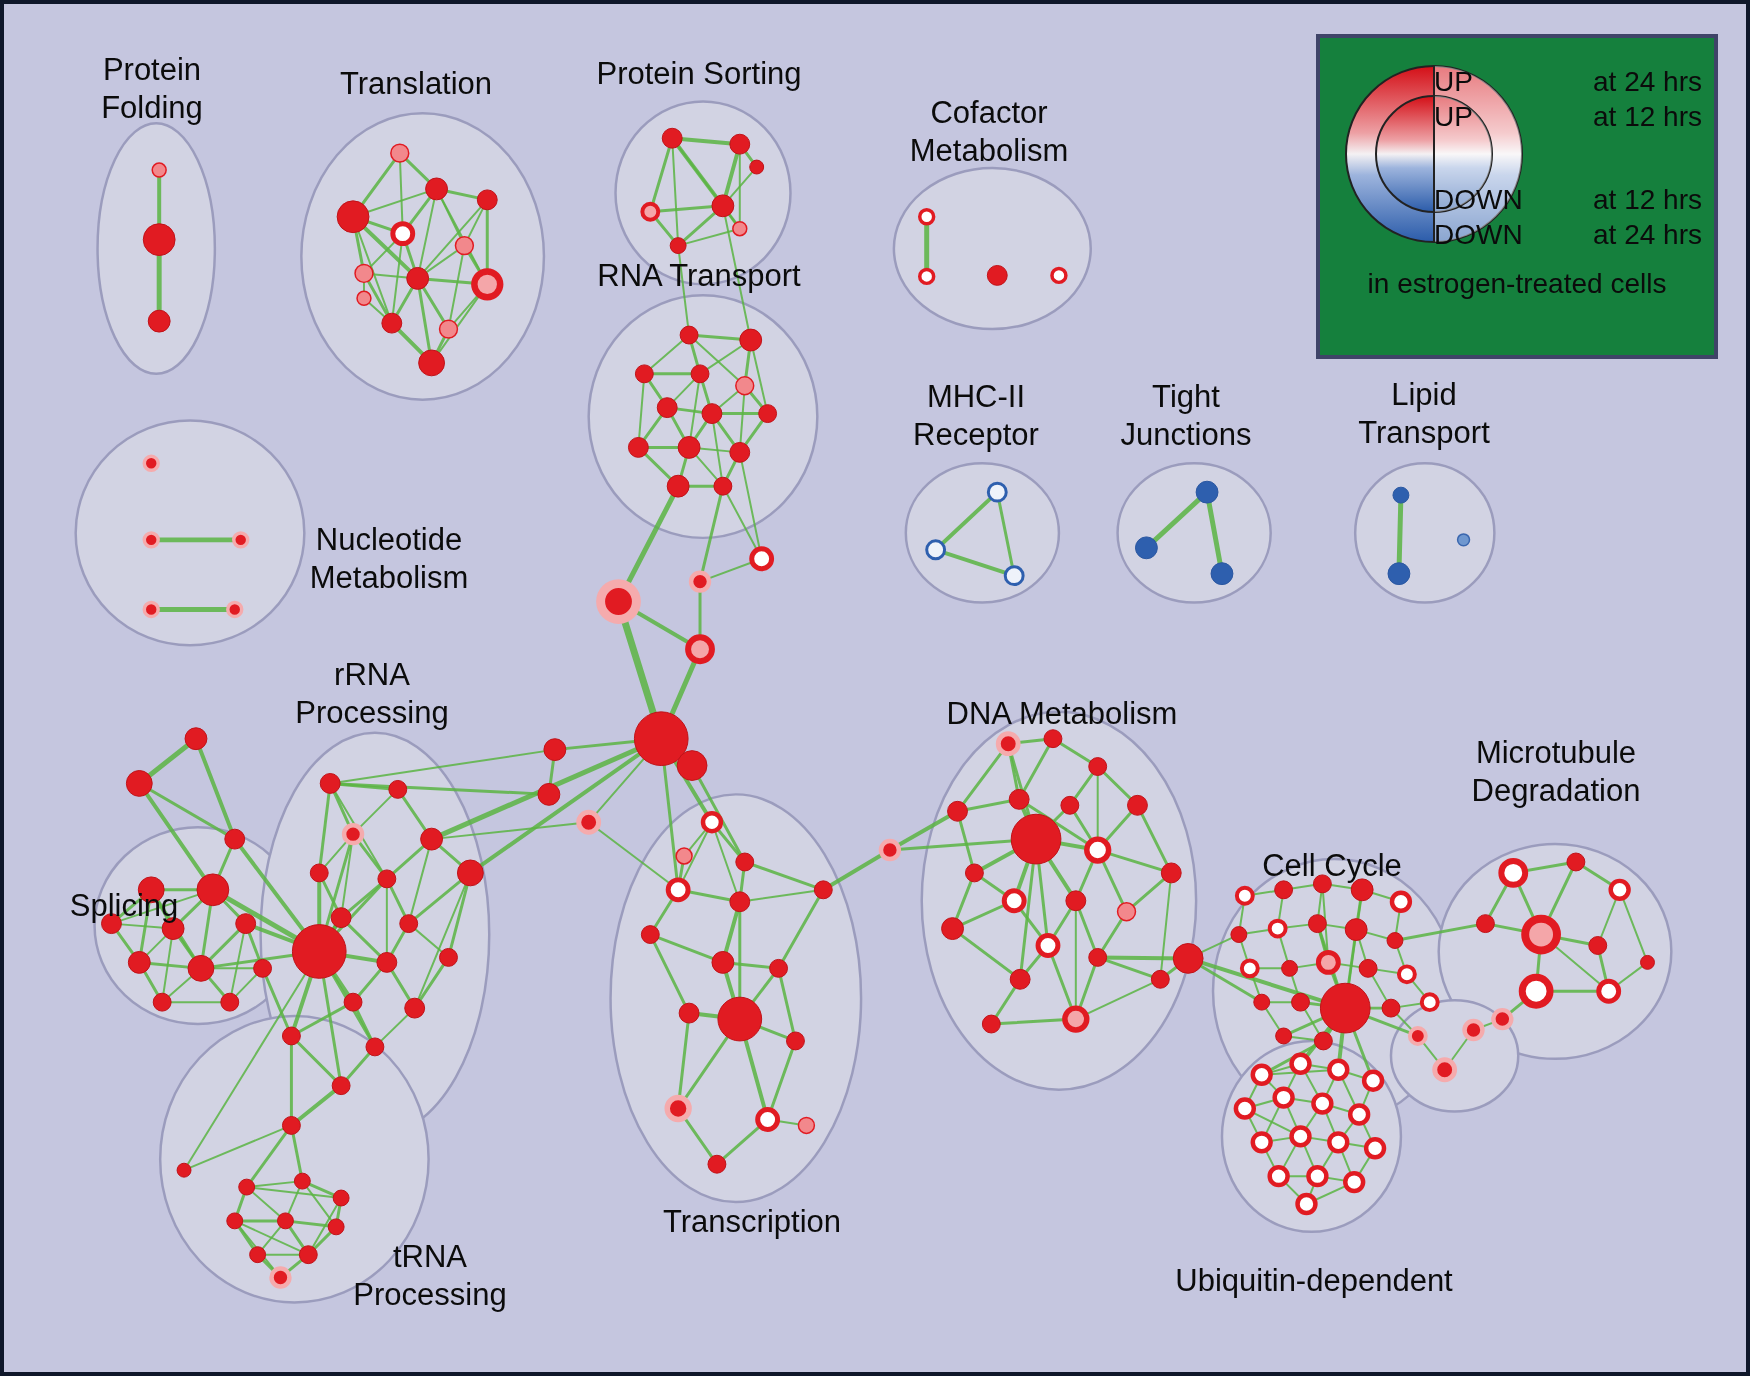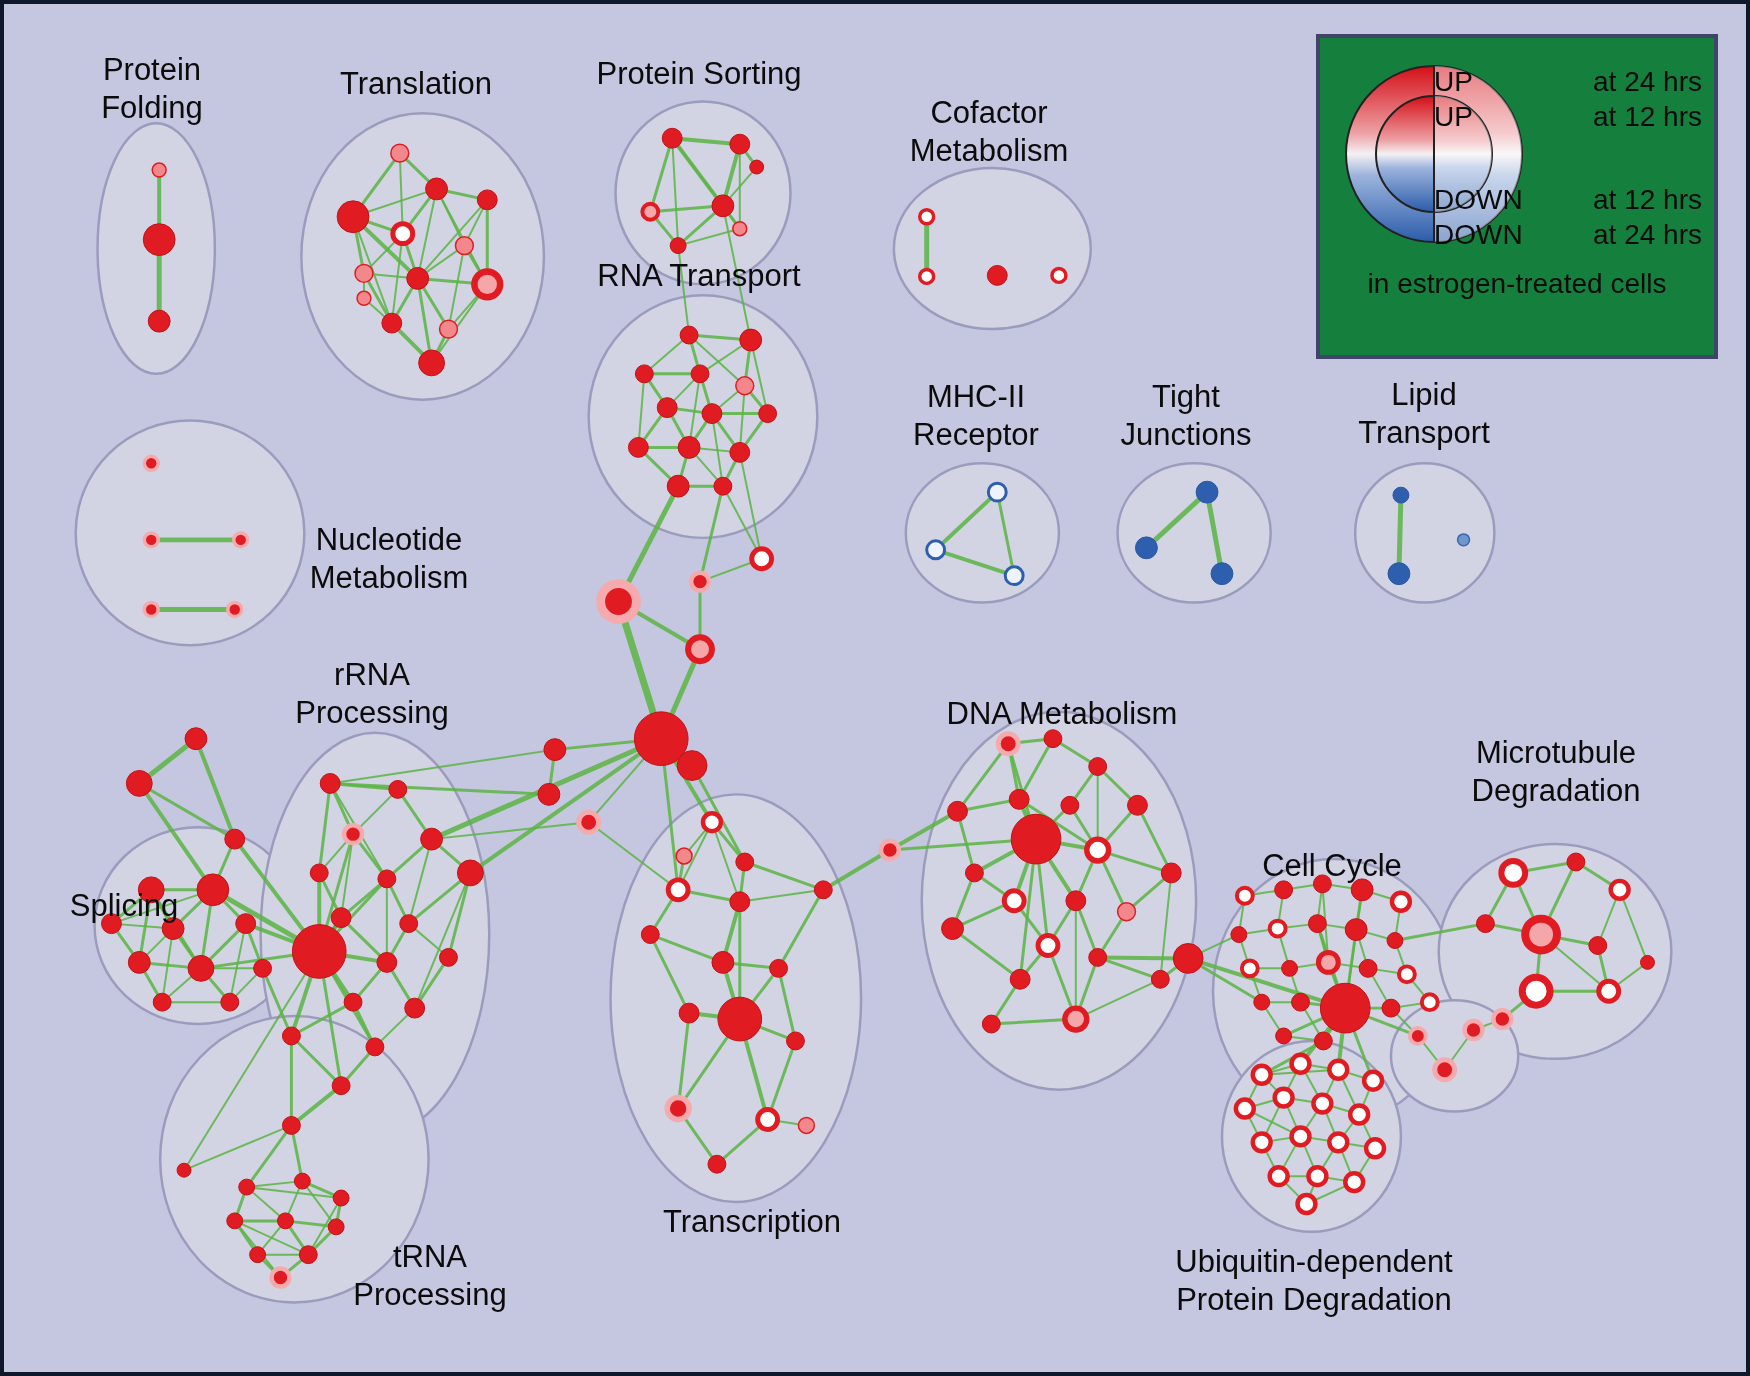--- a/index.html
+++ b/index.html
@@ -704,21 +704,20 @@
       </div>
       <div class="cluster-label" style="left: 1328px; top: 862px;">
         <div>Cell Cycle</div>
       </div>
       <div class="cluster-label" style="left: 1552px; top: 768px;">
         <div>Microtubule</div>
         <div>Degradation</div>
       </div>
       <div class="cluster-label" style="left: 1310px; top: 1277px;">
         <div>Ubiquitin-dependent</div>
-        <div>Protein Degradation</div>
       </div>
     </div>
 
   <div class="legend">
     <svg class="legend-glyph" width="200" height="200" viewBox="0 0 200 200">
       <defs>
         <linearGradient id="gradUpDown" x1="0" y1="0" x2="0" y2="1">
           <stop offset="0" stop-color="#d40f17"></stop>
           <stop offset="0.38" stop-color="#eda0a4"></stop>
           <stop offset="0.5" stop-color="#f4f1f3"></stop>

